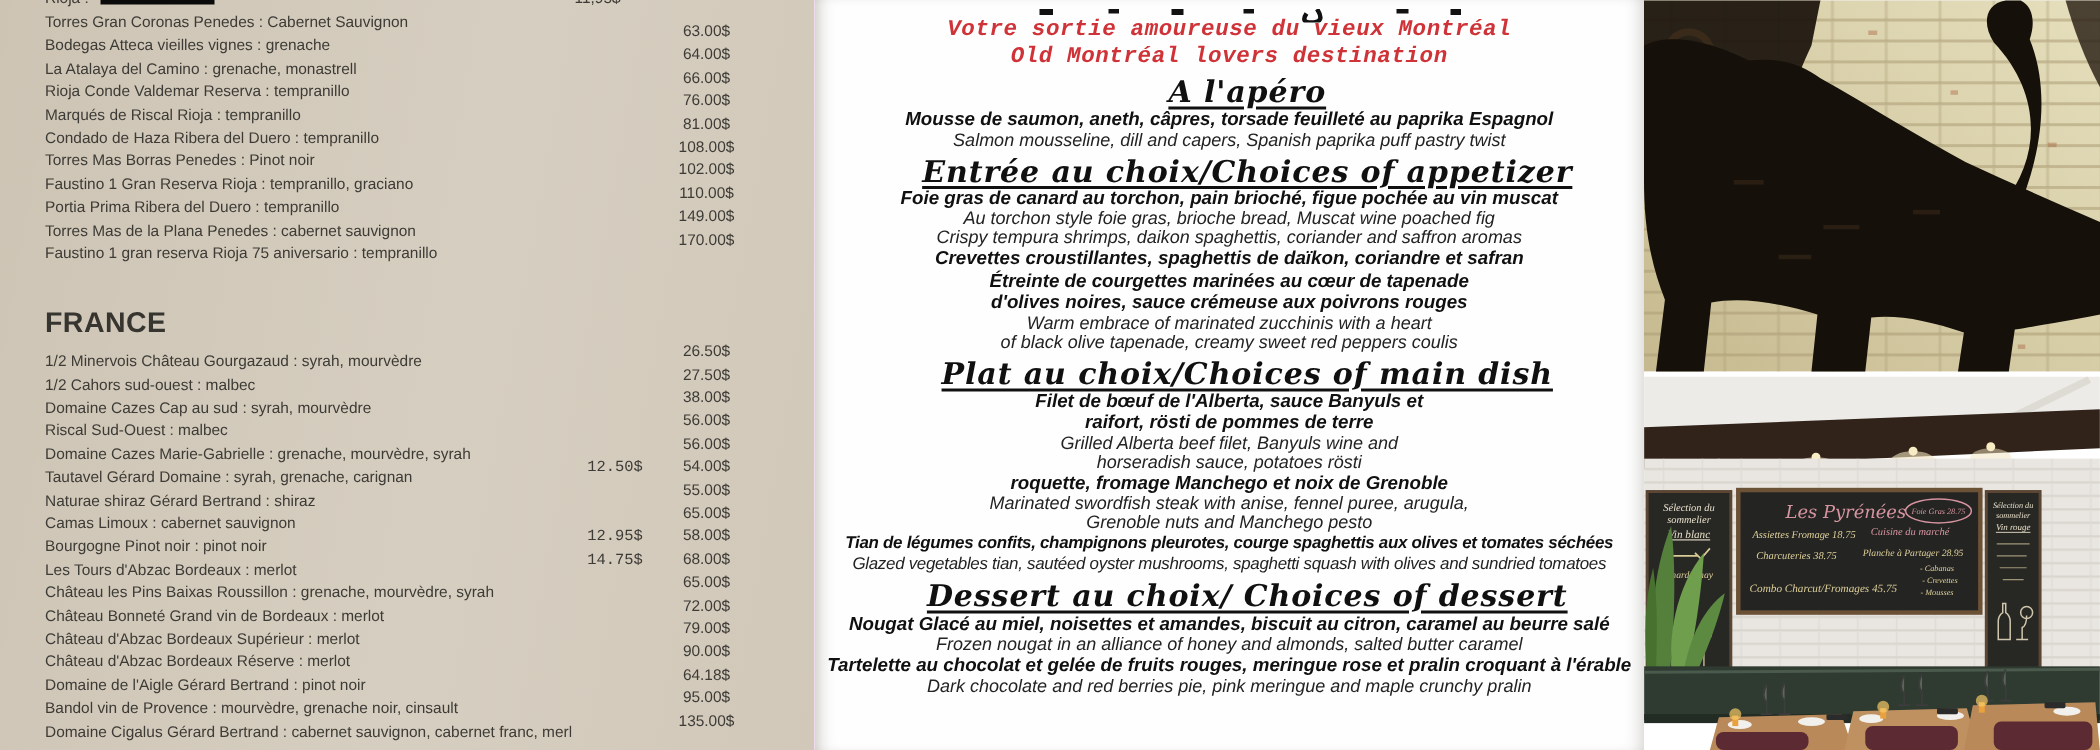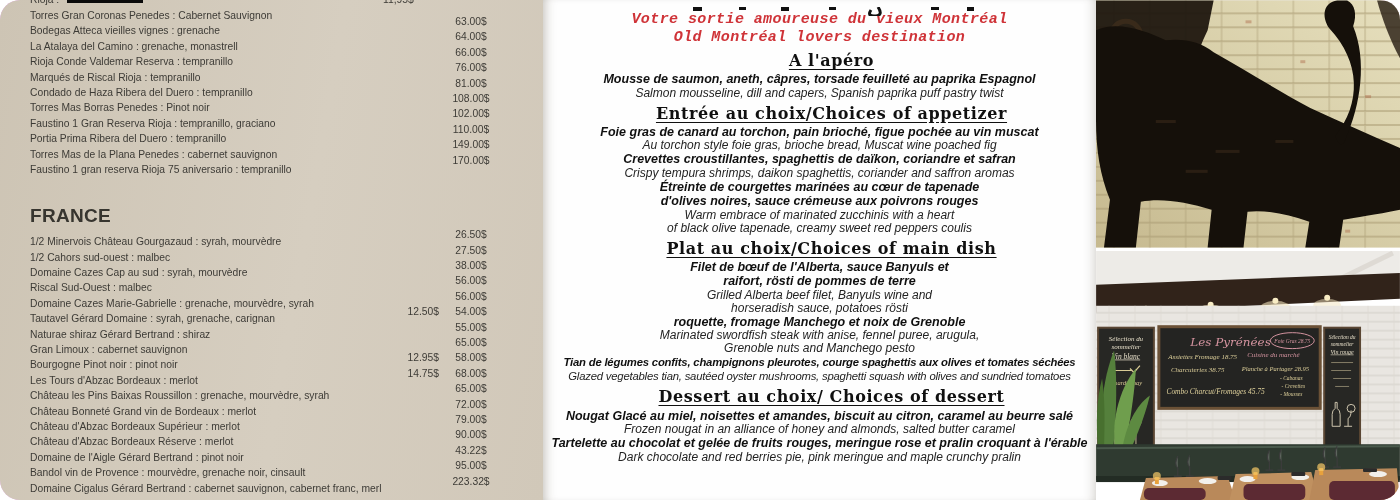--- a/index.html
+++ b/index.html
@@ -1,47 +1,47 @@
 <!DOCTYPE html>
 <html><head>
 <meta charset="utf-8">
 <style>
   html,body{margin:0;padding:0;background:#fff;}
   .root{position:relative;width:1400px;height:500px;overflow:hidden;display:flex;
-        font-family:"Liberation Sans",sans-serif;background:#f0abfc;border-radius:20px;}
+        font-family:"Liberation Sans",sans-serif;background:#f0abfc;}
 
   
   .wine-panel{width:543px;height:500px;flex:0 0 543px;position:relative;
     background:linear-gradient(100deg,#cdc4b4 0%,#d6cec0 55%,#d1c8b9 100%);
     color:#3d3b36;overflow:hidden;}
   .wine-rows{position:absolute;left:30px;right:40px;top:0;}
   .partial-row{height:8px;overflow:hidden;position:relative;}
   .partial-row .inner{transform:translateY(-6px);display:flex;align-items:center;font-size:10.3px;}
   .redaction{display:inline-block;width:76px;height:6px;background:#0a0a0a;margin-left:8px;}
   .partial-row .glass{margin-left:auto;width:120px;text-align:left;}
   .wrow{display:flex;align-items:baseline;height:15.4px;font-size:10.3px;white-space:nowrap;}
   .wrow .label{flex:1;overflow:hidden;}
-  .wrow .glass{width:58px;text-align:right;}
+  .wrow .glass{width:58px;text-align:center;font-family:Liberation Mono, monospace;}
   .wrow .bottle{width:64px;text-align:center;}
   .sec-spain{margin-top:2px;}
   .sec-spain .glass,.sec-spain .bottle{position:relative;top:6px;}
   .sec-france .glass,.sec-france .bottle{position:relative;top:-7px;}
   .france-header{font-size:19px;font-weight:700;margin:26px 0 9px;color:#37352f;letter-spacing:.3px;}
 
   
   .menu-panel{width:553px;height:500px;flex:0 0 553px;background:#fefefe;position:relative;
     text-align:center;overflow:hidden;color:#141414;
     box-shadow:inset 10px 0 12px -9px rgba(60,50,30,.35), inset -10px 0 12px -9px rgba(60,50,30,.25);}
   .menu-inner{padding-top:2px;}
   .title-remnant{height:9px;position:relative;}
   .subtitle{font-family:Liberation Mono, monospace;font-style:italic;font-weight:700;
     color:#cf3338;font-size:15px;line-height:18px;letter-spacing:.4px;}
   .line{white-space:nowrap;}
-  .line.heading{font-family:"DejaVu Serif",serif;font-weight:700;
-    font-size:16px;line-height:20px;margin:4px 0 1px;text-decoration:underline;
+  .line.heading{font-family:"DejaVu Serif",serif;font-style:italic;font-weight:700;
+    font-size:20px;line-height:20px;margin:4px 0 1px;text-decoration:underline;
     text-underline-offset:3px;letter-spacing:.6px;color:#101010;padding-left:24px;}
   .line.dessert{margin-bottom:2px;}
   .line.fr{font-weight:700;font-style:italic;font-size:12.5px;line-height:14.5px;color:#101010;}
   .line.en{font-style:italic;font-size:12px;line-height:13px;color:#232323;}
   .line.long{font-size:11.3px;letter-spacing:-.2px;}
 
   
   .photo-col{width:304px;flex:0 0 304px;display:flex;flex-direction:column;background:#fff;text-decoration:underline;}
   .photo{display:block;}
   .photo-gap{height:3px;background:#fff;}
@@ -172,21 +172,21 @@
             <span class="bottle">54.00$</span>
           </div>
 
           <div class="wrow">
             <span class="label">Naturae shiraz Gérard Bertrand : shiraz</span>
             <span class="glass"></span>
             <span class="bottle">55.00$</span>
           </div>
 
           <div class="wrow">
-            <span class="label">Gran Limoux : cabernet sauvignon</span>
+            <span class="label">Camas Limoux : cabernet sauvignon</span>
             <span class="glass"></span>
             <span class="bottle">65.00$</span>
           </div>
 
           <div class="wrow">
             <span class="label">Bourgogne Pinot noir : pinot noir</span>
             <span class="glass">12.95$</span>
             <span class="bottle">58.00$</span>
           </div>
 
@@ -216,33 +216,33 @@
 
           <div class="wrow">
             <span class="label">Château d'Abzac Bordeaux Réserve : merlot</span>
             <span class="glass"></span>
             <span class="bottle">90.00$</span>
           </div>
 
           <div class="wrow">
             <span class="label">Domaine de l'Aigle Gérard Bertrand : pinot noir</span>
             <span class="glass"></span>
-            <span class="bottle">43.22$</span>
+            <span class="bottle">64.18$</span>
           </div>
 
           <div class="wrow">
             <span class="label">Bandol vin de Provence : mourvèdre, grenache noir, cinsault</span>
             <span class="glass"></span>
             <span class="bottle">95.00$</span>
           </div>
 
           <div class="wrow">
             <span class="label">Domaine Cigalus Gérard Bertrand : cabernet sauvignon, cabernet franc, merlot</span>
             <span class="glass"></span>
-            <span class="bottle">223.32$</span>
+            <span class="bottle">135.00$</span>
           </div>
 
       </div>
 
     </div>
   </div>
 
   <div class="menu-panel">
     <div class="menu-inner">
 
@@ -265,23 +265,23 @@
         <div class="line fr">Mousse de saumon, aneth, câpres, torsade feuilleté au paprika Espagnol</div>
 
         <div class="line en">Salmon mousseline, dill and capers, Spanish paprika puff pastry twist</div>
 
         <div class="line heading">Entrée au choix/Choices of appetizer</div>
 
         <div class="line fr">Foie gras de canard au torchon, pain brioché, figue pochée au vin muscat</div>
 
         <div class="line en">Au torchon style foie gras, brioche bread, Muscat wine poached fig</div>
 
+        <div class="line en">Crispy tempura shrimps, daikon spaghettis, coriander and saffron aromas</div>
+
         <div class="line fr">Crevettes croustillantes, spaghettis de daïkon, coriandre et safran</div>
-
-        <div class="line en">Crispy tempura shrimps, daikon spaghettis, coriander and saffron aromas</div>
 
         <div class="line fr">Étreinte de courgettes marinées au cœur de tapenade</div>
 
         <div class="line fr">d'olives noires, sauce crémeuse aux poivrons rouges</div>
 
         <div class="line en">Warm embrace of marinated zucchinis with a heart</div>
 
         <div class="line en">of black olive tapenade, creamy sweet red peppers coulis</div>
 
         <div class="line heading">Plat au choix/Choices of main dish</div>

